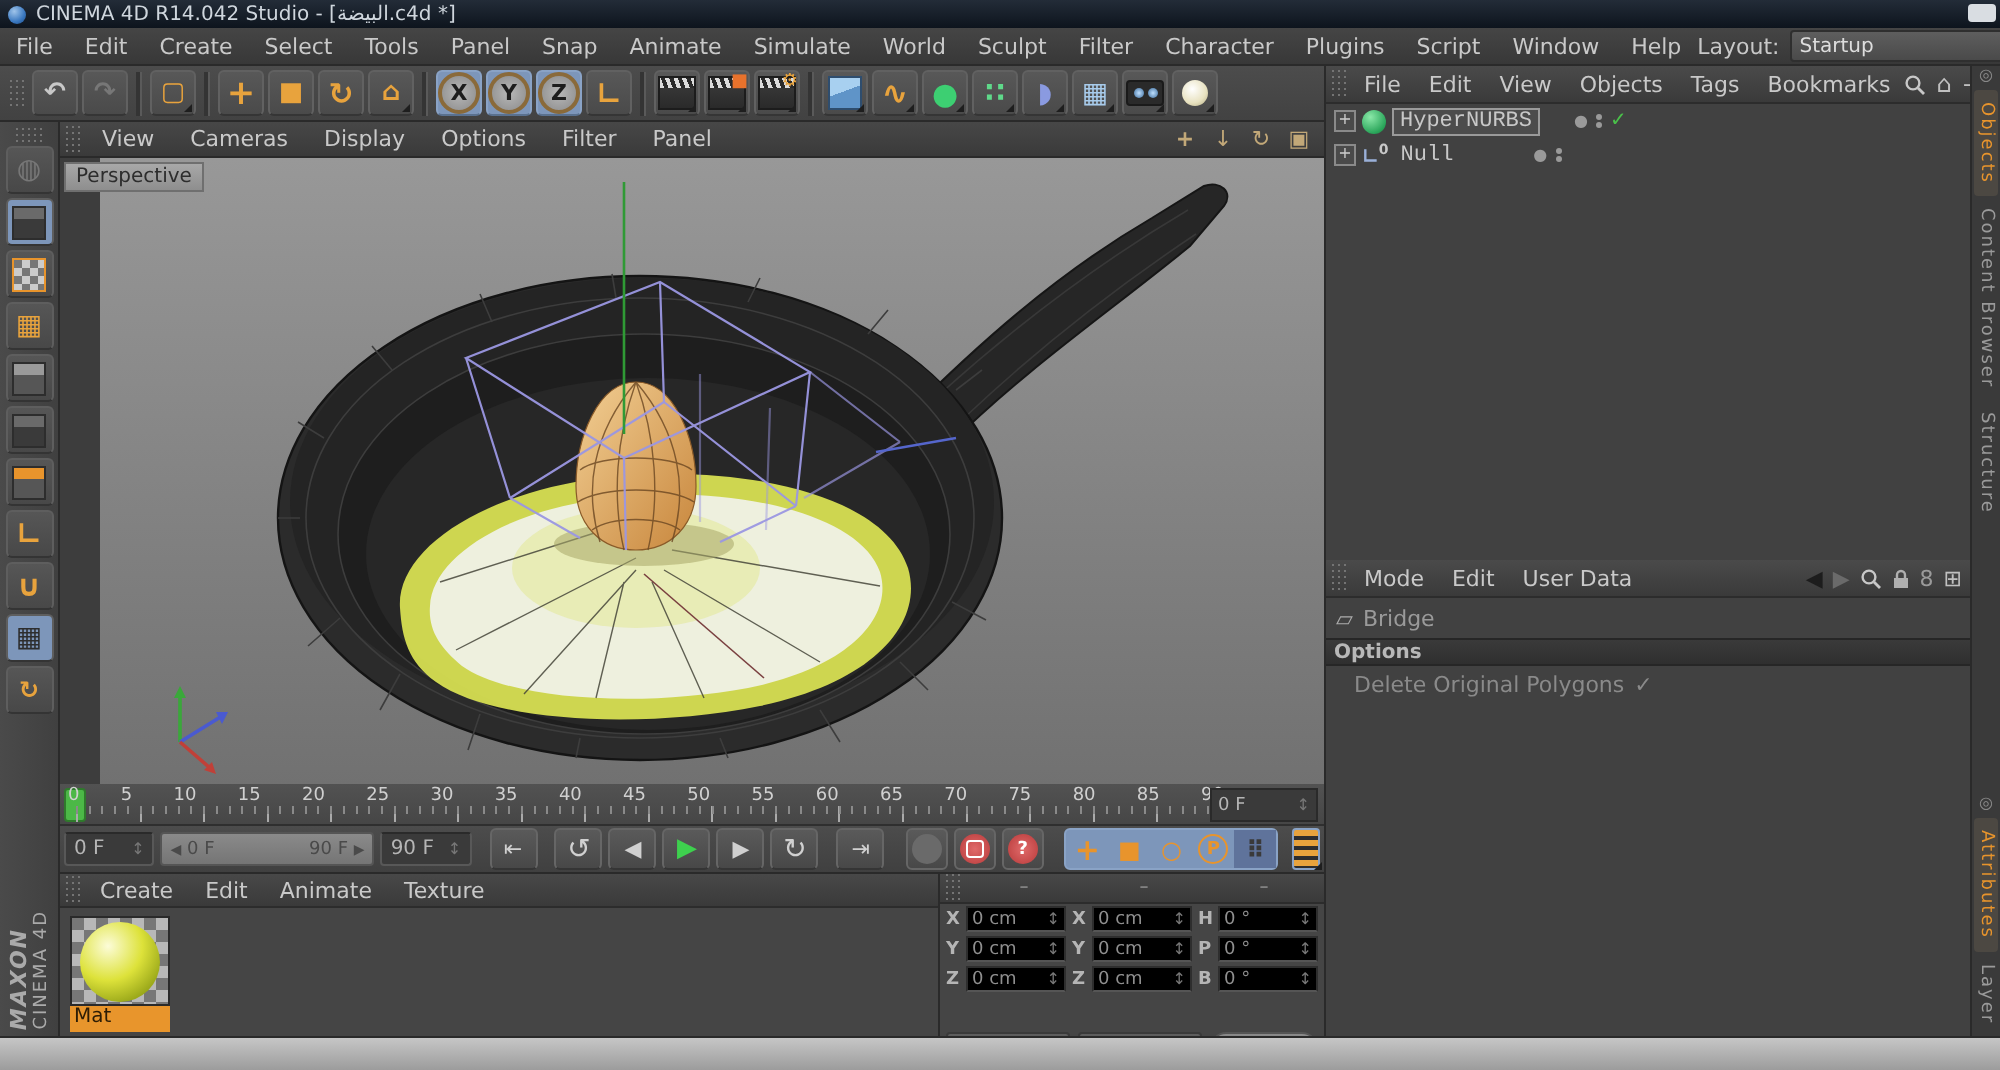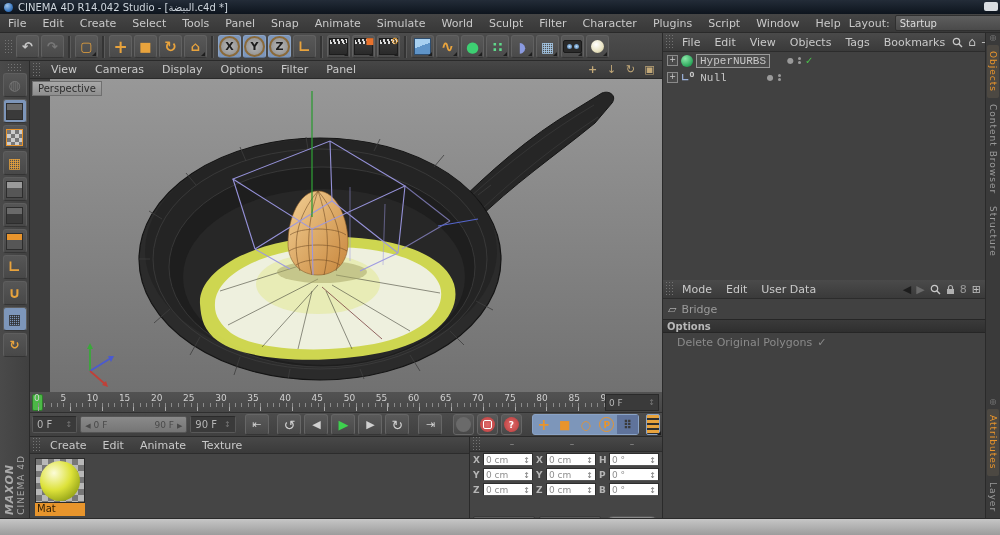--- a/index.html
+++ b/index.html
@@ -107,22 +107,22 @@
     background:radial-gradient(circle at 35% 30%,#fcfcd8,#dde23a 45%,#8a9a12 85%,#5a660a);}
   #matname{width:50px;height:13px;background:#e8952c;color:#2d1d05;font-size:10px;text-align:left;padding-left:2px;box-sizing:border-box;}
   
   #coords{left:470px;top:437px;width:192px;height:81px;background:#454545;box-sizing:border-box;}
   #coordhead{height:15px;background:linear-gradient(#484848,#3a3a3a);border-bottom:1px solid #2c2c2c;
     display:flex;align-items:center;color:#9a9a9a;box-sizing:border-box;}
   #coordhead .hcol{flex:1;text-align:center;font-size:9px;}
   .crow{display:flex;gap:3px;padding:1px 3px;}
   .ccell{flex:1;display:flex;align-items:center;gap:2px;}
   .clab{width:8px;font-size:9px;font-weight:bold;color:#b5b5b5;}
-  .cfield{flex:1;height:13px;background:#ffffff;border:1px solid #2e2e2e;border-bottom-color:#555;
-    display:flex;align-items:flex-end;justify-content:space-between;padding:0 2px;color:#8f8f8f;font-size:9px;box-sizing:border-box;}
+  .cfield{flex:1;height:13px;background:#000000;border:1px solid #2e2e2e;border-bottom-color:#555;
+    display:flex;align-items:center;justify-content:space-between;padding:0 2px;color:#8f8f8f;font-size:9px;box-sizing:border-box;}
   .spin{color:#777;font-size:8px;}
   #coordbot{display:flex;gap:4px;padding:3px 3px 0 3px;align-items:flex-start;margin-top:16px;}
   .dd{flex:1;height:14px;background:linear-gradient(#5e5e5e,#4d4d4d);border:1px solid #3a3a3a;border-radius:2px;
     display:flex;align-items:center;justify-content:space-between;padding:0 4px;color:#9f9f9f;font-size:9px;box-sizing:border-box;}
   #applybtn{flex:1;height:15px;background:linear-gradient(#8a8a8a,#6e6e6e);border:1px solid #555;border-radius:8px;
     color:#e8e8e8;font-size:10px;display:flex;align-items:center;justify-content:center;}
   
   #rpanel{left:662px;top:33px;width:323px;height:485px;background:#414141;border-left:1px solid #2a2a2a;box-sizing:border-box;}
   .rhead{height:19px;background:linear-gradient(#4a4a4a,#3a3a3a);border-bottom:1px solid #2c2c2c;display:flex;align-items:center;box-sizing:border-box;}
   .rhead .mi{padding:0 7px;}

